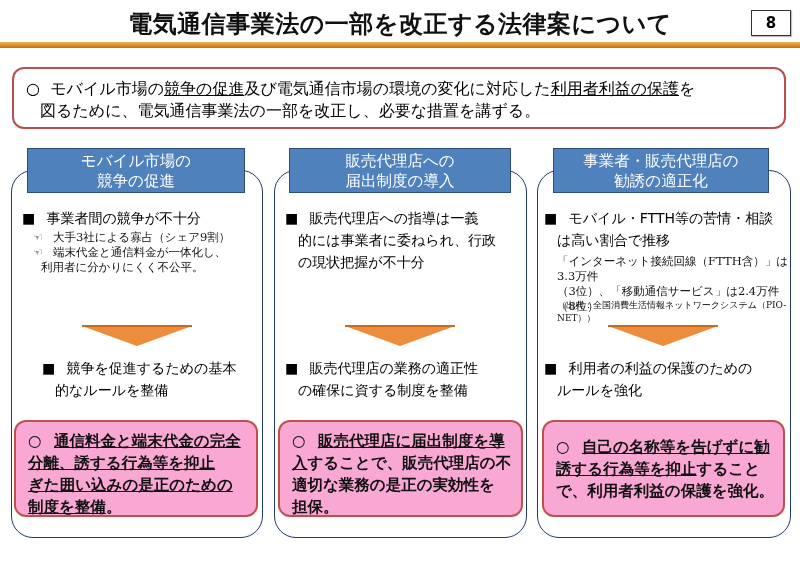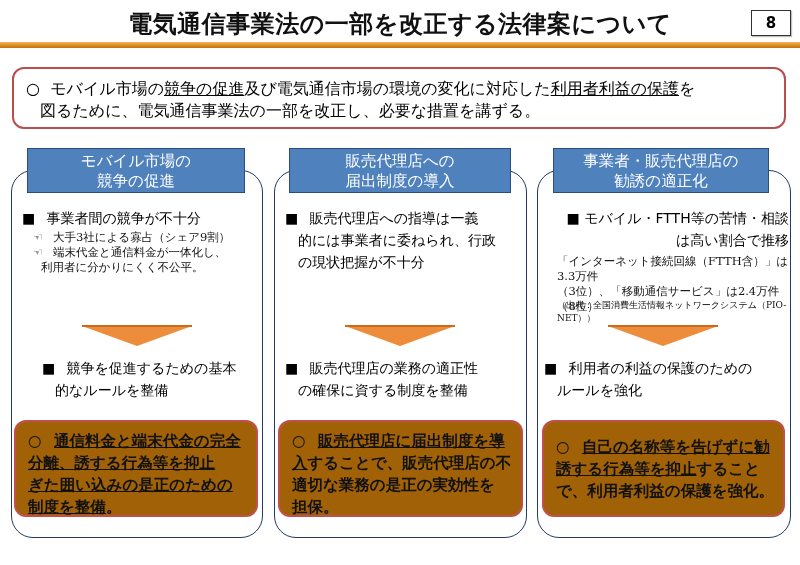--- a/index.html
+++ b/index.html
@@ -58,21 +58,21 @@
       position: absolute; width: 0; height: 0;
       border-left: 55px solid transparent; border-right: 55px solid transparent;
       border-top: 20px solid #ed8c3a;
     }
     .arrow-edge {
       position: absolute; height: 2px; background: #c96a1c;
     }
     .result {
       position: absolute; top: 420px; height: 97px;
       border: 2px solid #c0504d; border-radius: 12px; box-sizing: border-box;
-      background: #a16207; padding: 8px 8px 0 12px;
+      background: #f9a8d4; padding: 8px 8px 0 12px;
       font-size: 15.5px; line-height: 22px; font-weight: bold; color: #111;
     }
     .result .circ { display: inline-block; width: 26px; }
   </style>
 </head>
 <body>
 
 <div class="title">電気通信事業法の一部を改正する法律案について</div>
 <div class="page-num">8</div>
 <div class="title-bar"></div>
@@ -131,21 +131,21 @@
   <div><span class="ul">入</span><span>することで、販売代理店の不</span></div>
   <div>適切な業務の是正の実効性を</div>
   <div>担保。</div>
 </div>
 
 <div class="panel" style="left:537px; width:254px;"></div>
 <div class="panel-header" style="left:553px; width:216px;">
   <div>事業者・販売代理店の</div>
   <div>勧誘の適正化</div>
 </div>
-<div class="point" style="left:544px; top:207px; width:245px;text-align:right;">
+<div class="point" style="left:544px; top:207px; width:245px;">
   <div><span class="sq">■</span>&nbsp;<span>モバイル・FTTH等の苦情・相談</span></div>
   <div style="padding-left:13px;">は高い割合で推移</div>
 </div>
 <div class="sub" style="left:551px; top:254px; width:240px;">
   <div style="padding-left:6px;">「インターネット接続回線（FTTH含）」は3.3万件</div>
   <div style="padding-left:6px;">（3位）、「移動通信サービス」は2.4万件（8位）</div>
 </div>
 <div class="sub small" style="left:557px; top:299px; width:235px;">（出典：全国消費生活情報ネットワークシステム（PIO-NET））</div>
 <div class="arrow" style="left:608px; top:326px;"></div>
 <div class="arrow-edge" style="left:608px; top:325px; width:110px;"></div>

